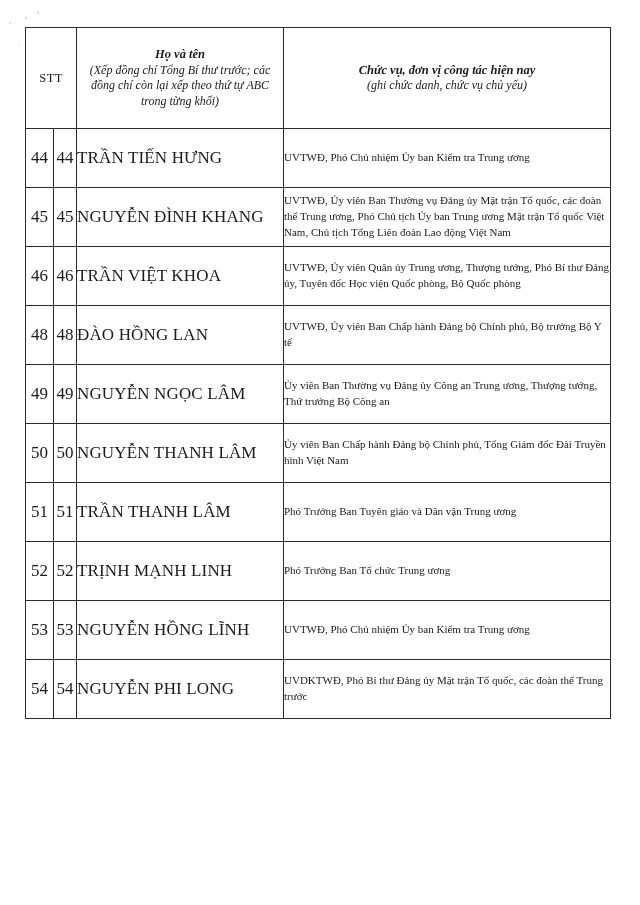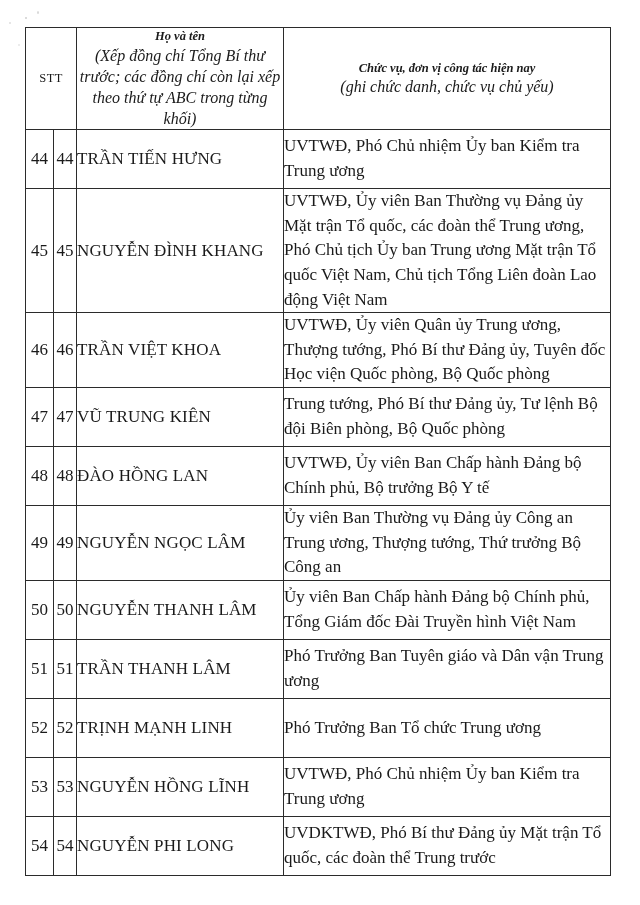--- a/index.html
+++ b/index.html
@@ -72,42 +72,42 @@
     padding: 4px 6px;
     line-height: 1.32;
   }
   .hdr-main {
     font-size: 12.5px;
     font-weight: bold;
     display: block;
     font-style: italic;
   }
   .hdr-sub {
-    font-size: 16px;
+    font-size: 12px;
     font-style: italic;
     display: block;
   }
 
   
   tbody td {
     height: 58px;
   }
   td.num {
     text-align: center;
     font-size: 17px;
   }
   td.name {
     padding: 0 4px 0 7px;
     font-size: 17px;
     letter-spacing: .15px;
     white-space: nowrap;
   }
   td.pos {
     padding: 3px 5px 3px 7px;
-    font-size: 17px;
+    font-size: 11px;
     line-height: 1.45;
     text-align: left;
   }
 </style>
 </head>
 <body>
 
 <div class="page">
 
   <span class="speckle sp1"></span>
@@ -148,26 +148,20 @@
           <td class="name">NGUYỄN ĐÌNH KHANG</td>
           <td class="pos">UVTWĐ, Ủy viên Ban Thường vụ Đảng ủy Mặt trận Tổ quốc, các đoàn thể Trung ương, Phó Chủ tịch Ủy ban Trung ương Mặt trận Tổ quốc Việt Nam, Chủ tịch Tổng Liên đoàn Lao động Việt Nam</td>
         </tr>
         <tr>
           <td class="num">46</td>
           <td class="num">46</td>
           <td class="name">TRẦN VIỆT KHOA</td>
           <td class="pos">UVTWĐ, Ủy viên Quân ủy Trung ương, Thượng tướng, Phó Bí thư Đảng ủy, Tuyên đốc Học viện Quốc phòng, Bộ Quốc phòng</td>
         </tr>
         <tr>
-          <td class="num">47</td>
-          <td class="num">47</td>
-          <td class="name">VŨ TRUNG KIÊN</td>
-          <td class="pos">Trung tướng, Phó Bí thư Đảng ủy, Tư lệnh Bộ đội Biên phòng, Bộ Quốc phòng</td>
-        </tr>
-        <tr>
           <td class="num">48</td>
           <td class="num">48</td>
           <td class="name">ĐÀO HỒNG LAN</td>
           <td class="pos">UVTWĐ, Ủy viên Ban Chấp hành Đảng bộ Chính phủ, Bộ trưởng Bộ Y tế</td>
         </tr>
         <tr>
           <td class="num">49</td>
           <td class="num">49</td>
           <td class="name">NGUYỄN NGỌC LÂM</td>
           <td class="pos">Ủy viên Ban Thường vụ Đảng ủy Công an Trung ương, Thượng tướng, Thứ trưởng Bộ Công an</td>

